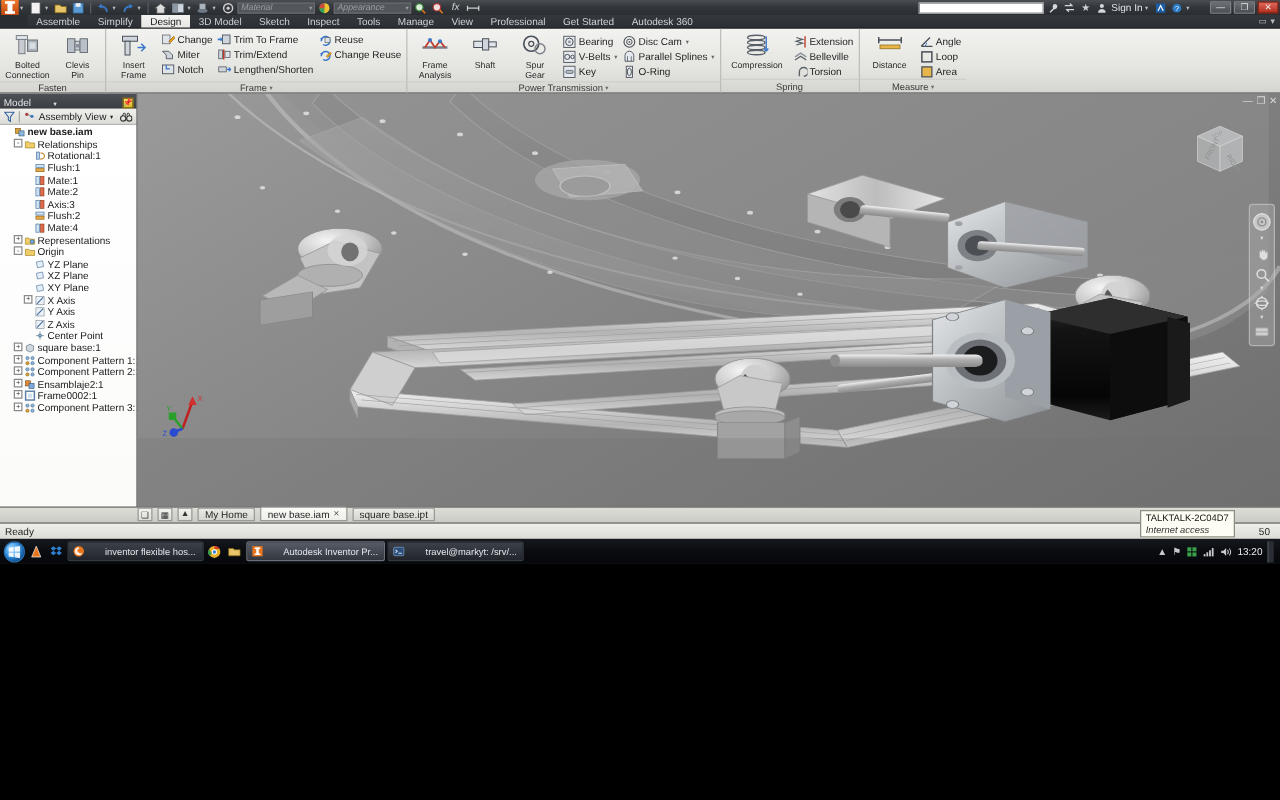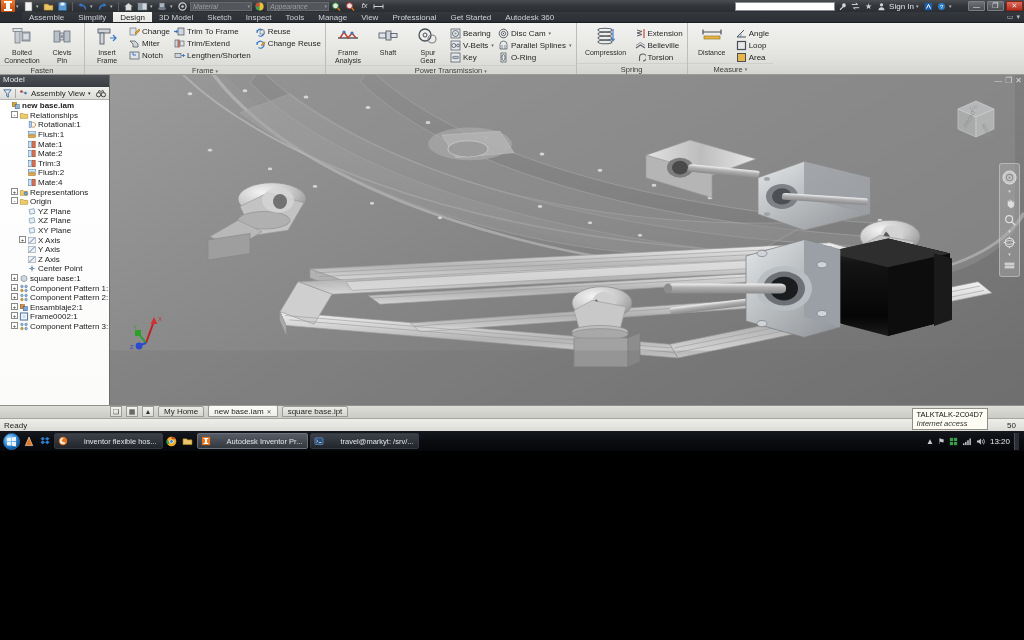--- a/index.html
+++ b/index.html
@@ -135,23 +135,23 @@
 
   
   .browser {
     width: 110px; flex: 0 0 110px;
     background: linear-gradient(180deg,#e9e9e6,#dededa);
     display: flex; flex-direction: column;
     border-right: 1px solid #6c6c6c;
     position: relative;
   }
   .browser-title {
-    height: 12px; display: flex; align-items: flex-start;
+    height: 12px; display: flex; align-items: flex-end;
     background: linear-gradient(180deg,#4d5055,#3a3d42);
-    color: #e2e5ea; font-size: 8px; padding-left: 3px; gap: 18px; flex-direction: column;
+    color: #e2e5ea; font-size: 8px; padding-left: 3px; gap: 18px;
   }
   .browser-title .dd { font-size: 5px; }
   .browser-title .pin {
     margin-left: auto; margin-right: 2px; width: 9px; height: 9px;
     background: linear-gradient(180deg,#f7e06a,#d9b71f);
     border: 1px solid #8a7312; font-size: 6px; color:#5a4a08;
     display:flex; align-items:center; justify-content:center; line-height:1;
   }
   .browser-toolbar {
     height: 13px; display: flex; align-items: center; gap: 3px;
@@ -870,21 +870,21 @@
                 <rect x="6" y="1.5" width="3.4" height="8" fill="#e06a4a" stroke="#8a3a18" stroke-width=".6"></rect>
               </svg></span>
             <span>Mate:2</span>
           </div>
           <div class="tnode" style="padding-left: 16px;">
             <span class="exp"></span>
             <span class="ti"><svg viewBox="0 0 11 11" width="10" height="9">
                 <rect x="1.5" y="1.5" width="3.4" height="8" fill="#cfe0ef" stroke="#3a6a9c" stroke-width=".6"></rect>
                 <rect x="6" y="1.5" width="3.4" height="8" fill="#e06a4a" stroke="#8a3a18" stroke-width=".6"></rect>
               </svg></span>
-            <span>Trim:3</span>
+            <span>Axis:3</span>
           </div>
           <div class="tnode" style="padding-left: 16px;">
             <span class="exp"></span>
             <span class="ti"><svg viewBox="0 0 11 11" width="10" height="9">
                 <rect x="1.5" y="2" width="8" height="3" fill="#cfe0ef" stroke="#3a6a9c" stroke-width=".6"></rect>
                 <rect x="1.5" y="6" width="8" height="3" fill="#e8a84a" stroke="#8a5e08" stroke-width=".6"></rect>
               </svg></span>
             <span>Flush:2</span>
           </div>
           <div class="tnode" style="padding-left: 16px;">

